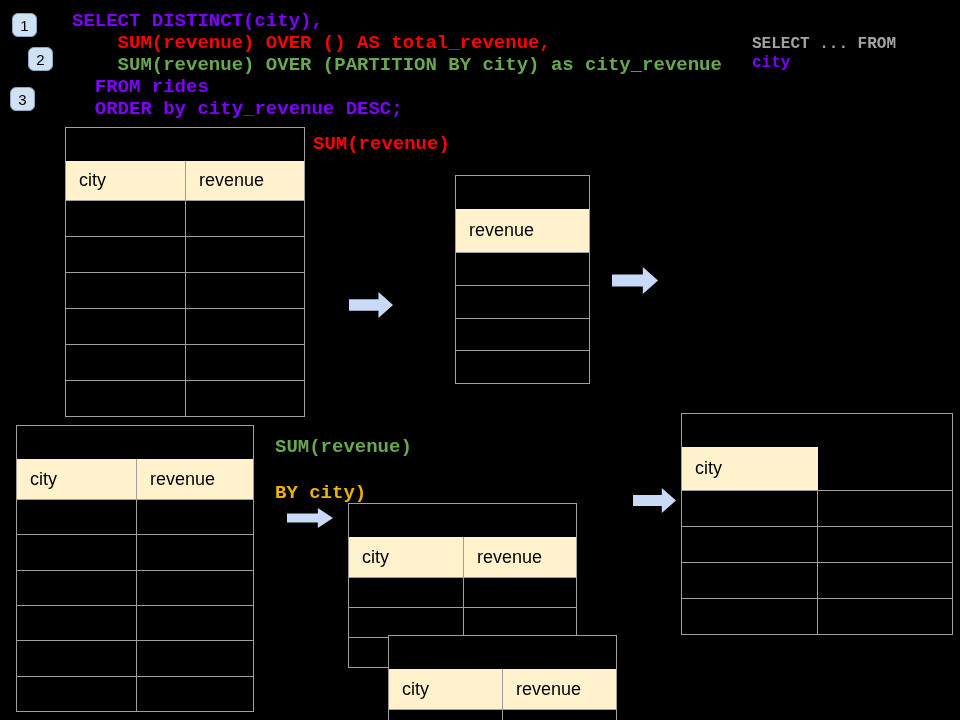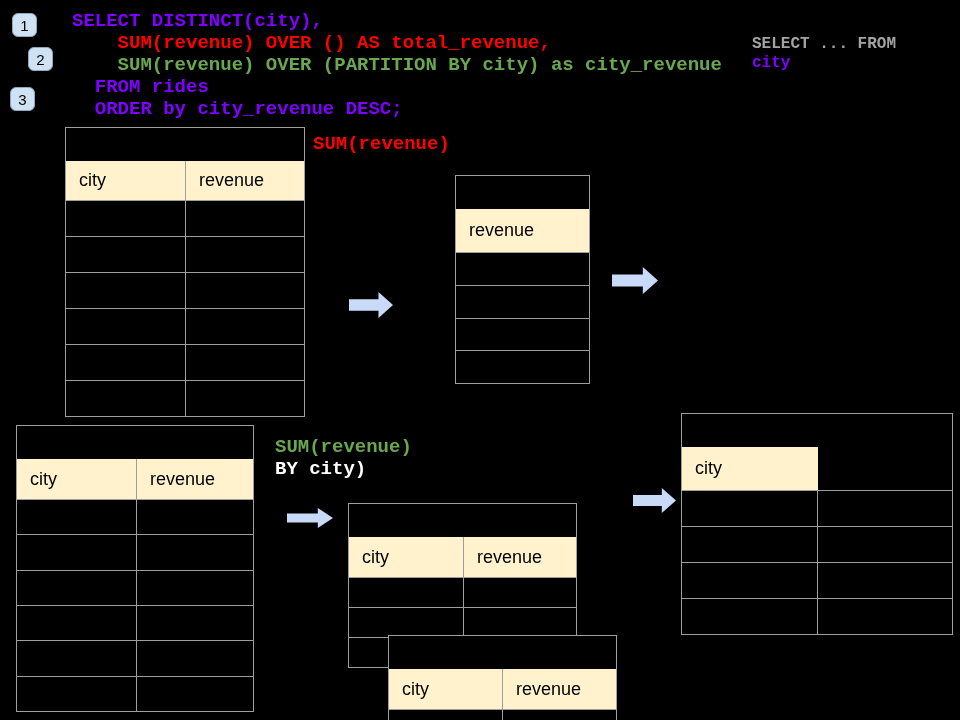--- a/index.html
+++ b/index.html
@@ -53,21 +53,21 @@
   </div>
   <div class="badge" id="badge-3">
     <span>3</span>
   </div>
 
   <div class="codeblock" id="code-block"><div class="line" style="color: rgb(127, 0, 255);">SELECT DISTINCT(city),</div><div class="line" style="color: rgb(255, 0, 0);">    SUM(revenue) OVER () AS total_revenue,</div><div class="line" style="color: rgb(106, 168, 79);">    SUM(revenue) OVER (PARTITION BY city) as city_revenue</div><div class="line" style="color: rgb(127, 0, 255);">  FROM rides</div><div class="line" style="color: rgb(127, 0, 255);">  ORDER by city_revenue DESC;</div></div>
 
   <div class="codeblock" id="side-note"><div class="line" style="color: #a3a3a3;">SELECT ... FROM</div><div class="line" style="color: rgb(127, 0, 255);">city</div></div>
 
   <div class="codeblock" id="label-total"><div class="line" style="color: rgb(255, 0, 0);">SUM(revenue)</div></div>
-  <div class="codeblock" id="label-partition"><div class="line" style="color: rgb(106, 168, 79);">SUM(revenue)</div><div class="line" style="color: #ffffff;">BY city)</div></div>
+  <div class="codeblock" id="label-partition"><div class="line" style="color: rgb(106, 168, 79);">SUM(revenue)</div><div class="line" style="color: #eab308; margin-top: 24px;">BY city)</div></div>
 
   <div id="tables-layer">
       <div class="tbl" style="left: 65px; top: 127px; width: 240px; height: 290px;">
         <div class="hrow" style="height: 39px;">
           <div class="hcell" style="width: 120px; flex: 0 0 auto;">city</div>
           <div class="hcell" style="flex: 1 1 0px;">revenue</div>
         </div>
         <div class="brow">
           <div class="bcell" style="width: 120px; flex: 0 0 auto;"></div>
           <div class="bcell" style="flex: 1 1 0px;"></div>

